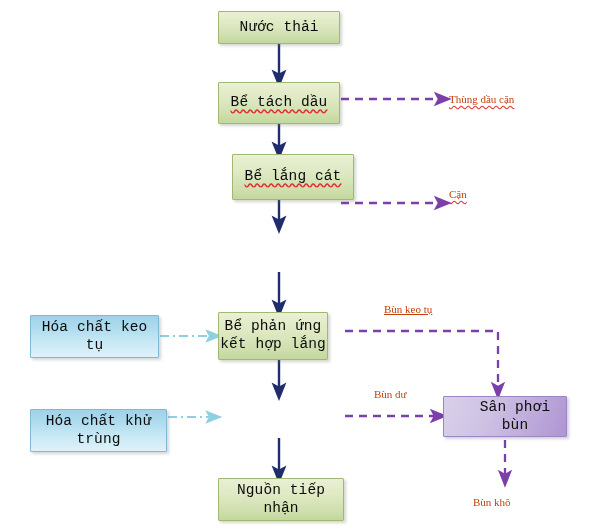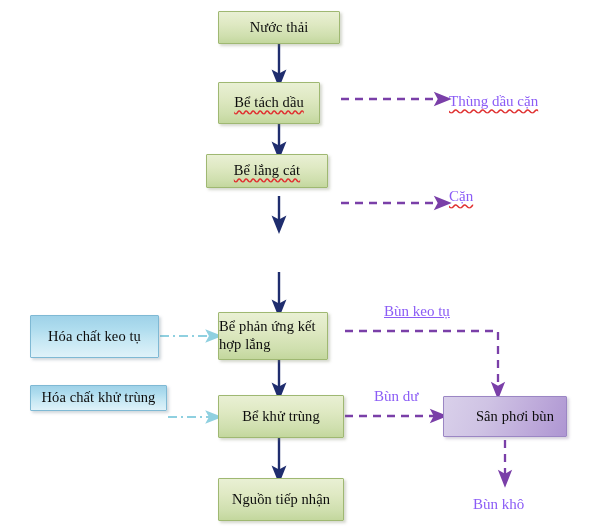--- a/index.html
+++ b/index.html
@@ -22,46 +22,48 @@
     width: 589px;
     height: 531px;
     pointer-events: none;
   }
   .node {
     position: absolute;
     box-sizing: border-box;
     display: flex;
     align-items: center;
     justify-content: center;
+    text-align: center;
     color: #0b0b0b;
     font-size: 14.5px;
     line-height: 1.22;
     letter-spacing: 0.1px;
     border-radius: 1px;
+    font-family: Liberation Mono, monospace;
   }
   .node-green {
     background: linear-gradient(180deg, #e9f0d4 0%, #dfe9c3 38%, #cfdfae 78%, #c3d79d 100%);
     border: 1px solid #9fb872;
     box-shadow: 2px 2px 3px rgba(120,130,100,0.32);
   }
   .node-blue {
     background: linear-gradient(180deg, #9fd2e8 0%, #aedcee 30%, #c7e8f4 62%, #dff2f9 100%);
     border: 1px solid #7fb9d4;
     box-shadow: 2px 2px 3px rgba(110,130,145,0.32);
   }
   .node-purple {
     background: linear-gradient(110deg, #d9d0ea 0%, #cfc3e4 34%, #bda9da 72%, #ae96d2 100%);
     border: 1px solid #9b86c4;
     box-shadow: 2px 2px 3px rgba(120,110,145,0.32);
     padding-left: 20px;
   }
   .edge-label {
     position: absolute;
-    color: #8b5cf6;
-    font-size: 15px;
+    color: #c2410c;
+    font-size: 11px;
     white-space: nowrap;
   }
   .spell {
     text-decoration: underline wavy #e03030;
     text-decoration-skip-ink: none;
     text-underline-offset: 2px;
   }
 </style>
 </head>
 <body>
@@ -101,46 +103,43 @@
     <g stroke="#8fd0e0" stroke-width="2.2" fill="none" stroke-dasharray="9,4,2,4" marker-end="url(#arrow-cyan)">
       <line x1="160" y1="336" x2="214" y2="336"></line>
       <line x1="168" y1="417" x2="214" y2="417"></line>
     </g>
   </svg>
 
   <div class="node node-green" style="left:218px; top:11px; width:122px; height:33px;">
     <span>Nước thải</span>
   </div>
 
-  <div class="node node-green" style="left:218px; top:82px; width:102px; height:42px;">
+  <div class="node node-green" style="left:218px; top:82px; width:122px; height:42px;">
     <span class="spell">Bể tách dầu</span>
   </div>
 
-  <div class="node node-green" style="left:206px; top:154px; width:122px; height:34px;">
+  <div class="node node-green" style="left:232px; top:154px; width:122px; height:46px;">
     <span class="spell">Bể lắng cát</span>
   </div>
 
 
   <div class="node node-green" style="left:218px; top:312px; width:110px; height:48px;">
     <span>Bể phản ứng kết hợp lắng</span>
   </div>
 
-  <div class="node node-green" style="left:218px; top:395px; width:126px; height:43px;">
-    <span>Bể khử trùng</span>
-  </div>
 
   <div class="node node-green" style="left:218px; top:478px; width:126px; height:43px;">
     <span>Nguồn tiếp nhận</span>
   </div>
 
   <div class="node node-blue" style="left:30px; top:315px; width:129px; height:43px;">
     <span>Hóa chất keo tụ</span>
   </div>
 
-  <div class="node node-blue" style="left:30px; top:385px; width:137px; height:26px;">
+  <div class="node node-blue" style="left:30px; top:409px; width:137px; height:43px;">
     <span>Hóa chất khử trùng</span>
   </div>
 
   <div class="node node-purple" style="left:443px; top:396px; width:124px; height:41px;">
     <span>Sân phơi bùn</span>
   </div>
 
   <div class="edge-label" style="left:449px; top:93px;">
     <span class="spell">Thùng dầu cặn</span>
   </div>

